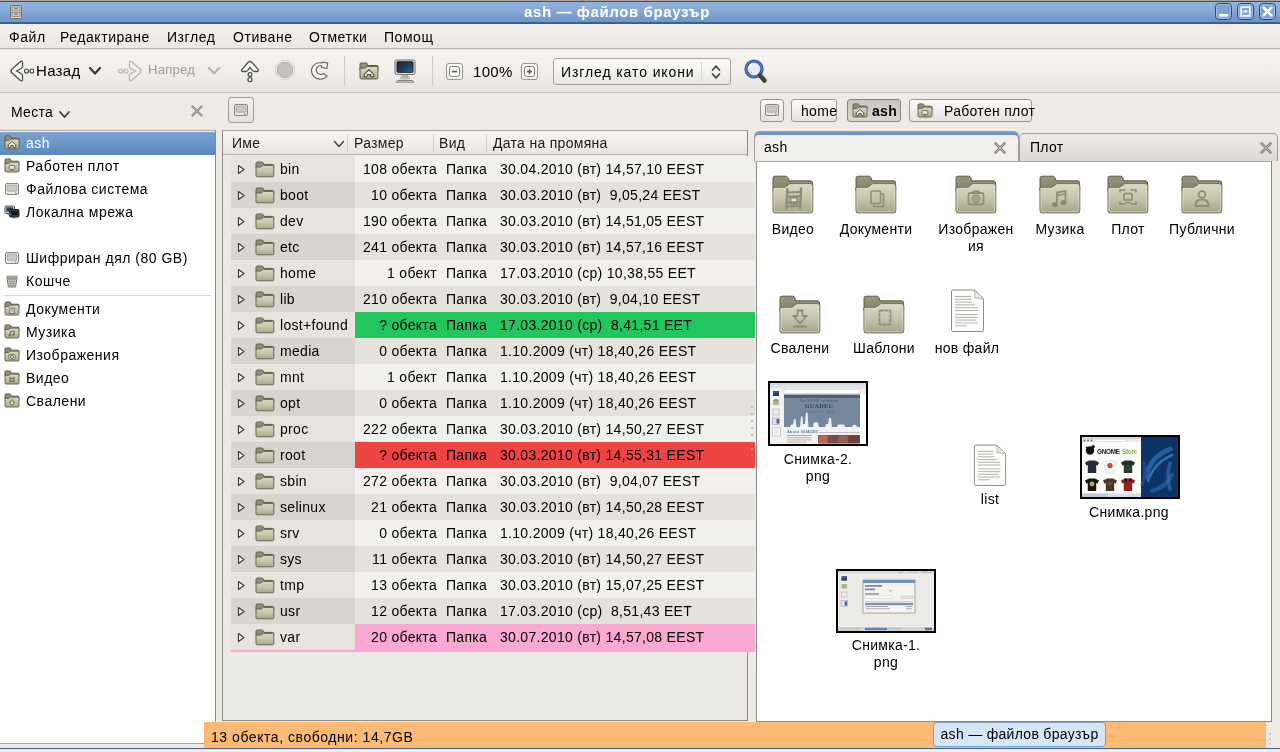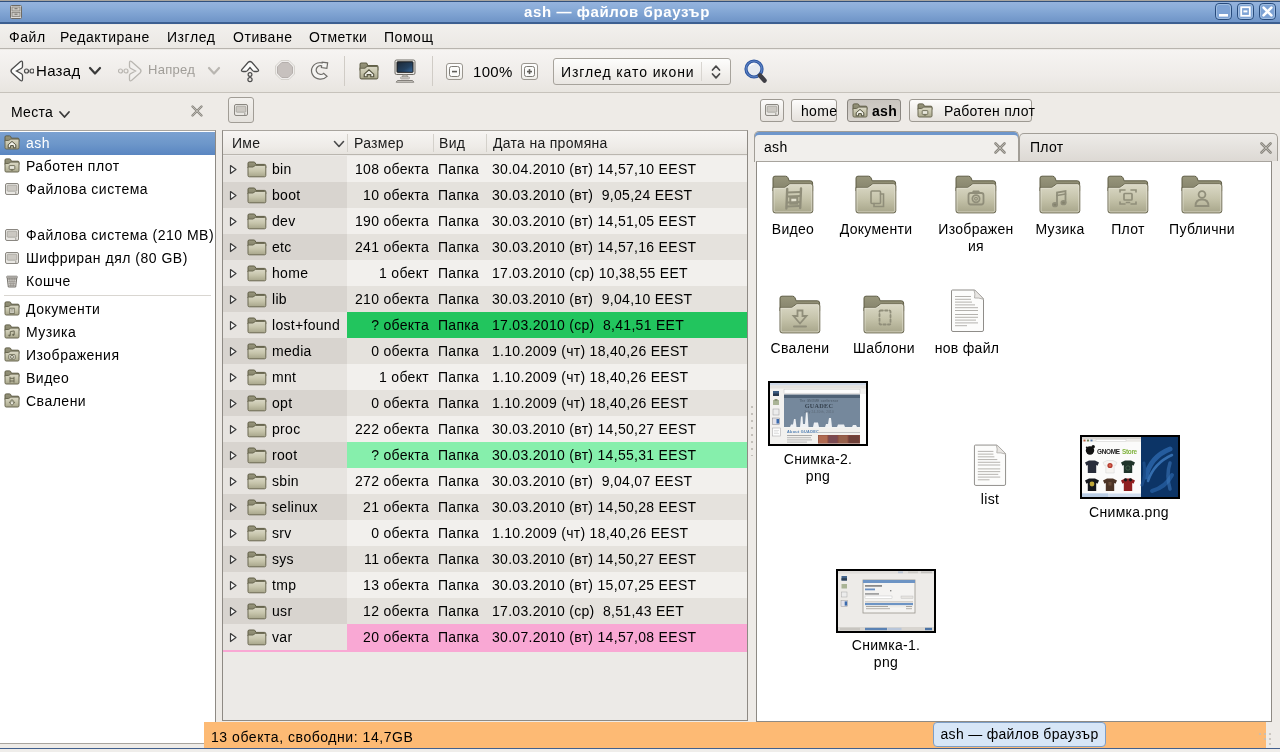--- a/index.html
+++ b/index.html
@@ -23,21 +23,21 @@
 .srow{position:absolute;left:0;width:215px;height:23px}
 .srow .lbl{position:absolute;left:26px;top:3px;white-space:nowrap;letter-spacing:0.5px}
 .srow svg{position:absolute;left:4px;top:3px}
 .ssel{background:linear-gradient(#7ba1d1,#6d97ca 50%,#5a86c1)}
 .ssel .lbl{color:#fff}
 .ssep{position:absolute;left:4px;width:207px;height:1px;background:#d9d6d1}
 .listpane{left:222px;top:130px;width:526px;height:591px;background:#eceae7;border:1px solid #8e8a84;border-top-color:#a8a49e}
 .lheader{position:absolute;left:0;top:0;width:524px;height:24px;background:linear-gradient(#f7f5f3,#eeebe7 70%,#e7e4df);border-bottom:1px solid #bab6af}
 .lheader .col{position:absolute;top:4px;color:#1a1a1a}
 .lheader .csep{position:absolute;top:3px;width:1px;height:18px;background:#d4d1cb}
-.lrow{position:absolute;left:0;width:524px;height:28px}
+.lrow{position:absolute;left:8px;width:524px;height:28px}
 .lrow .namebg{position:absolute;left:0;top:0;width:124px;height:26px}
 .lrow .nm{position:absolute;left:49px;top:5px}
 .lrow .sz{position:absolute;left:128px;top:5px;width:78px;text-align:right}
 .lrow .tp{position:absolute;left:215px;top:5px}
 .lrow .dt{position:absolute;left:269px;top:5px;white-space:nowrap}
 .lrow svg.exp{position:absolute;left:6px;top:8px}
 .lrow svg.fld{position:absolute;left:24px;top:5px}
 .pathbtn{position:absolute;top:99px;height:23px;border:1px solid #9d9992;border-radius:3px;background:linear-gradient(#fdfcfb,#f1efec 45%,#e6e2dd)}
 .pathbtn .t{position:absolute;top:3px;white-space:nowrap}
 .tab-active{position:absolute;left:754px;top:131px;width:265px;height:31px;background:#f1efec;border:1px solid #a29e97;border-bottom:none;border-radius:5px 5px 0 0;box-shadow:inset 0 3px 0 #6e96cb}
@@ -199,27 +199,30 @@
       <span class="lbl">Работен плот</span>
     </div>
 <div class="srow" style="top:47px">
       <svg width="16" height="16">
         <rect x="1.5" y="2.5" width="13" height="11" rx="1.5" fill="#e9e7e3" stroke="#8a8781"></rect>
         <rect x="3.2" y="4.2" width="9.6" height="6" rx="0.8" fill="#cbc8c2" stroke="#a5a29b" stroke-width="0.8"></rect>
         <circle cx="11.8" cy="12" r="0.8" fill="#8a8781"></circle>
       </svg>
       <span class="lbl">Файлова система</span>
     </div>
-<div class="srow" style="top:93px">
-      <svg width="16" height="16">
-        <rect x="1.5" y="2.5" width="13" height="11" rx="1.5" fill="#e9e7e3" stroke="#8a8781"></rect>
-        <rect x="3.2" y="4.2" width="9.6" height="6" rx="0.8" fill="#cbc8c2" stroke="#a5a29b" stroke-width="0.8"></rect>
-        <circle cx="11.8" cy="12" r="0.8" fill="#8a8781"></circle>
-      </svg>
-      <span class="lbl">Файлова система (210 MB)</span>
+<div class="srow" style="top:70px">
+      <svg width="16" height="16">
+        <rect x="1" y="2" width="9.5" height="7.5" rx="1" fill="#cfd4da" stroke="#4e5a66"></rect>
+        <rect x="2.3" y="3.3" width="6.9" height="4.4" fill="#2c3e50"></rect>
+        <rect x="5.5" y="5.5" width="9.5" height="7.5" rx="1" fill="#39414b" stroke="#23292f"></rect>
+        <rect x="6.8" y="6.8" width="6.9" height="4.4" fill="#121920"></rect>
+        <rect x="3.5" y="9.5" width="4" height="1.3" fill="#6b7682"></rect>
+        <rect x="8" y="13" width="4.5" height="1.3" fill="#6b7682"></rect>
+      </svg>
+      <span class="lbl">Локална мрежа</span>
     </div>
 <div class="srow" style="top:116px">
       <svg width="16" height="16">
         <rect x="1.5" y="2.5" width="13" height="11" rx="1.5" fill="#e9e7e3" stroke="#8a8781"></rect>
         <rect x="3.2" y="4.2" width="9.6" height="6" rx="0.8" fill="#cbc8c2" stroke="#a5a29b" stroke-width="0.8"></rect>
         <circle cx="11.8" cy="12" r="0.8" fill="#8a8781"></circle>
       </svg>
       <span class="lbl">Шифриран дял (80 GB)</span>
     </div>
 <div class="srow" style="top:139px">
@@ -444,21 +447,21 @@
       </svg>
       <svg class="fld" width="20" height="17" viewBox="0 0 20 17">
         <path d="M1,7 L1,2.2 Q1,1 2.4,1 L6.8,1 Q7.9,1 8.2,1.9 L8.9,3.4 L17.5,3.4 Q18.8,3.4 18.8,4.7 L18.8,7 Z" fill="url(#gfoldback)" stroke="#5e5c45"></path>
         <path d="M1,14.5 L1,6 L6,6 L8.4,4.4 L17.5,4.4 Q18.8,4.4 18.8,5.7 L18.8,14.5 Q18.8,15.8 17.5,15.8 L2.3,15.8 Q1,15.8 1,14.5 Z" fill="url(#gfold)" stroke="#6b6952"></path>
       </svg>
       <span class="nm">proc</span>
       <span class="sz">222 обекта</span>
       <span class="tp">Папка</span>
       <span class="dt">30.03.2010 (вт) 14,50,27 EEST</span>
     </div>
-<div class="lrow" style="top:311px;background:#86efac">
+<div class="lrow" style="top:311px;background:#ef4444">
       <div class="namebg" style="background:#d8d4cf"></div>
       <svg class="exp" width="9" height="11">
         <path d="M1.5,1.5 L7,5.5 L1.5,9.5 Z" fill="#fdfdfc" stroke="#3c3c3c" stroke-width="1.2" stroke-linejoin="round"></path>
       </svg>
       <svg class="fld" width="20" height="17" viewBox="0 0 20 17">
         <path d="M1,7 L1,2.2 Q1,1 2.4,1 L6.8,1 Q7.9,1 8.2,1.9 L8.9,3.4 L17.5,3.4 Q18.8,3.4 18.8,4.7 L18.8,7 Z" fill="url(#gfoldback)" stroke="#5e5c45"></path>
         <path d="M1,14.5 L1,6 L6,6 L8.4,4.4 L17.5,4.4 Q18.8,4.4 18.8,5.7 L18.8,14.5 Q18.8,15.8 17.5,15.8 L2.3,15.8 Q1,15.8 1,14.5 Z" fill="url(#gfold)" stroke="#6b6952"></path>
       </svg>
       <span class="nm">root</span>
       <span class="sz">? обекта</span>

